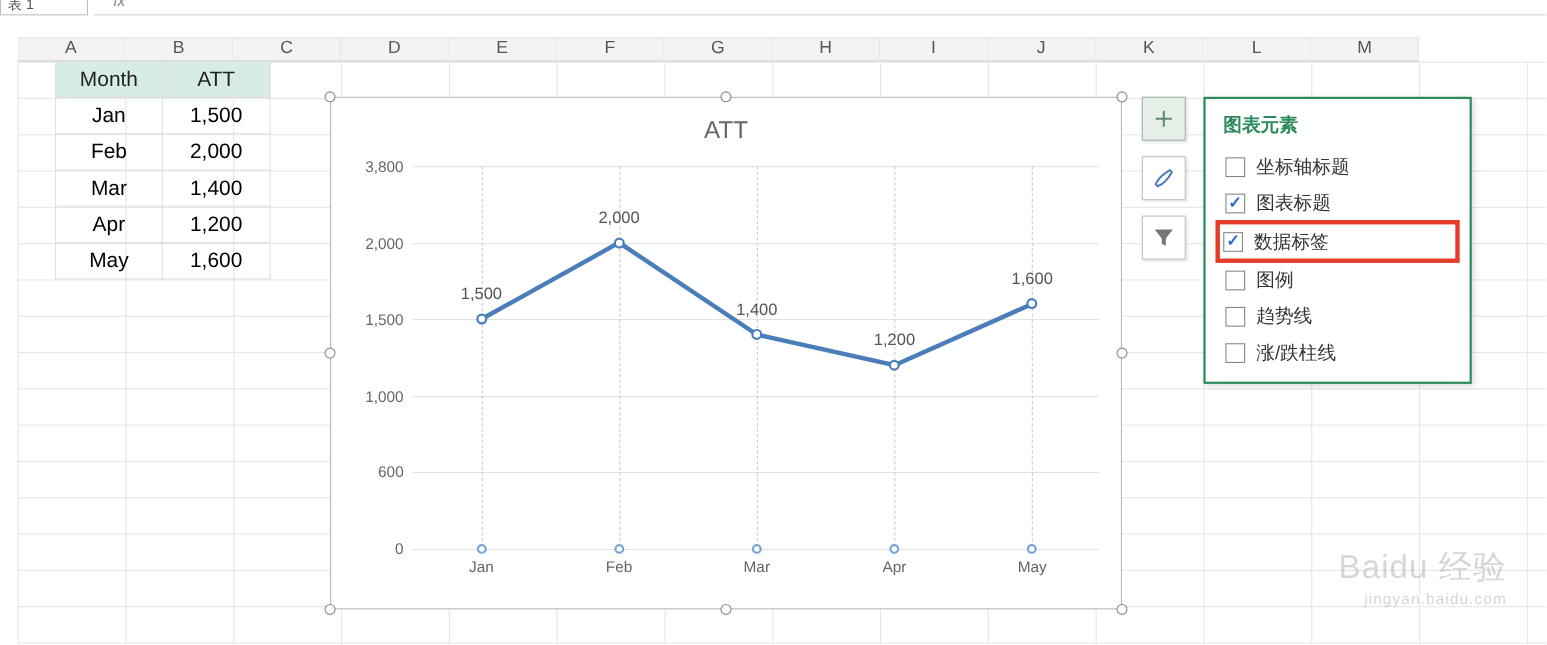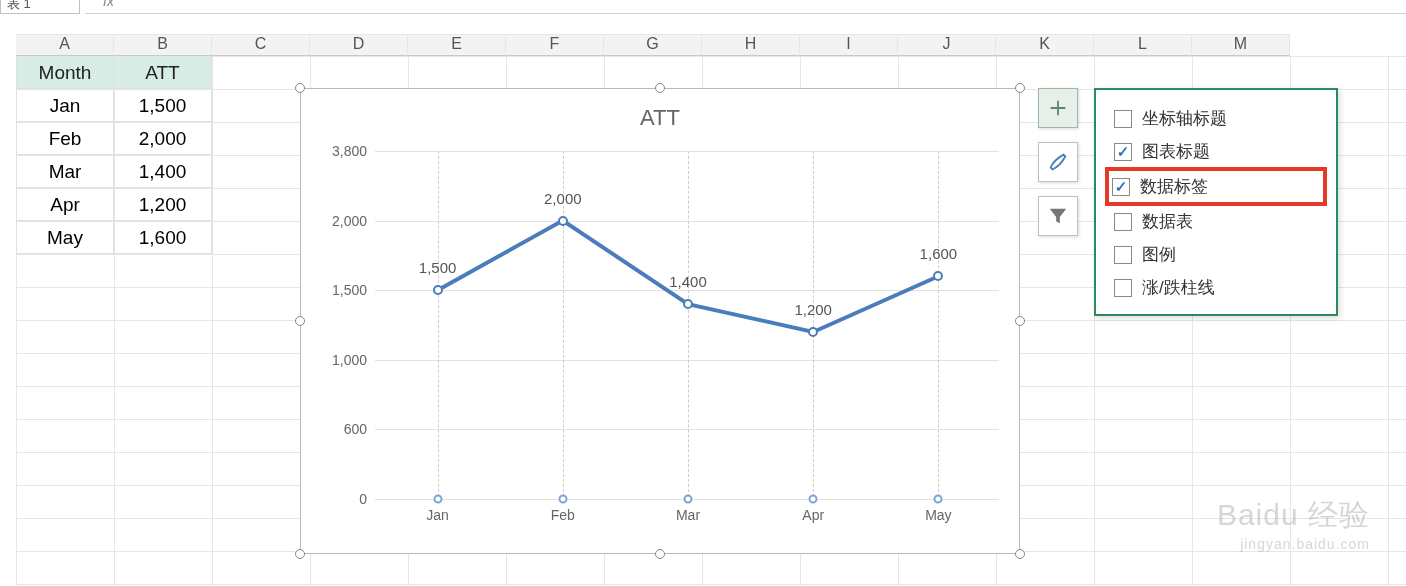--- a/index.html
+++ b/index.html
@@ -51,21 +51,21 @@
     .gridlines .row {
       position: absolute; left: 0; right: 0;
       border-bottom: 1px solid #e6e6e6;
     }
     .gridlines .col {
       position: absolute; top: 0; bottom: 0;
       border-right: 1px solid #e6e6e6;
     }
     .data-table {
       position: absolute;
-      top: 56px; left: 16px;
+      top: 56px; left: 16px; padding-left: 34px;
     }
     .data-table .drow { display: flex; height: 33px; }
     .dcell {
       width: 98px; text-align: center;
       font-size: 19px; line-height: 33px;
       border-right: 1px solid #e0e0e0;
       border-bottom: 1px solid #e0e0e0;
     }
     .drow.header .dcell {
       background: #d6ece5;
@@ -372,40 +372,41 @@
       </svg>
   </div>
   <div class="side-btn">
     <svg viewBox="0 0 24 24">
         <path d="M3 4h18l-7 9v7l-4-2v-5z" fill="#777"></path>
       </svg>
   </div>
 </div>
 
 <div class="elements-panel">
+  <div class="panel-title">图表元素</div>
   <div id="cb-list">
       <div class="cb-row">
         <div class="cb"></div>
         <span>坐标轴标题</span>
       </div>
       <div class="cb-row">
         <div class="cb checked"></div>
         <span>图表标题</span>
       </div>
       <div class="cb-row highlight">
         <div class="cb checked"></div>
         <span>数据标签</span>
       </div>
       <div class="cb-row">
         <div class="cb"></div>
-        <span>数据表</span>
+        <span>图例</span>
       </div>
       <div class="cb-row">
         <div class="cb"></div>
-        <span>图例</span>
+        <span>趋势线</span>
       </div>
       <div class="cb-row">
         <div class="cb"></div>
         <span>涨/跌柱线</span>
       </div>
     </div>
 </div>
 
 <div class="watermark">
   <div>Baidu 经验</div>

